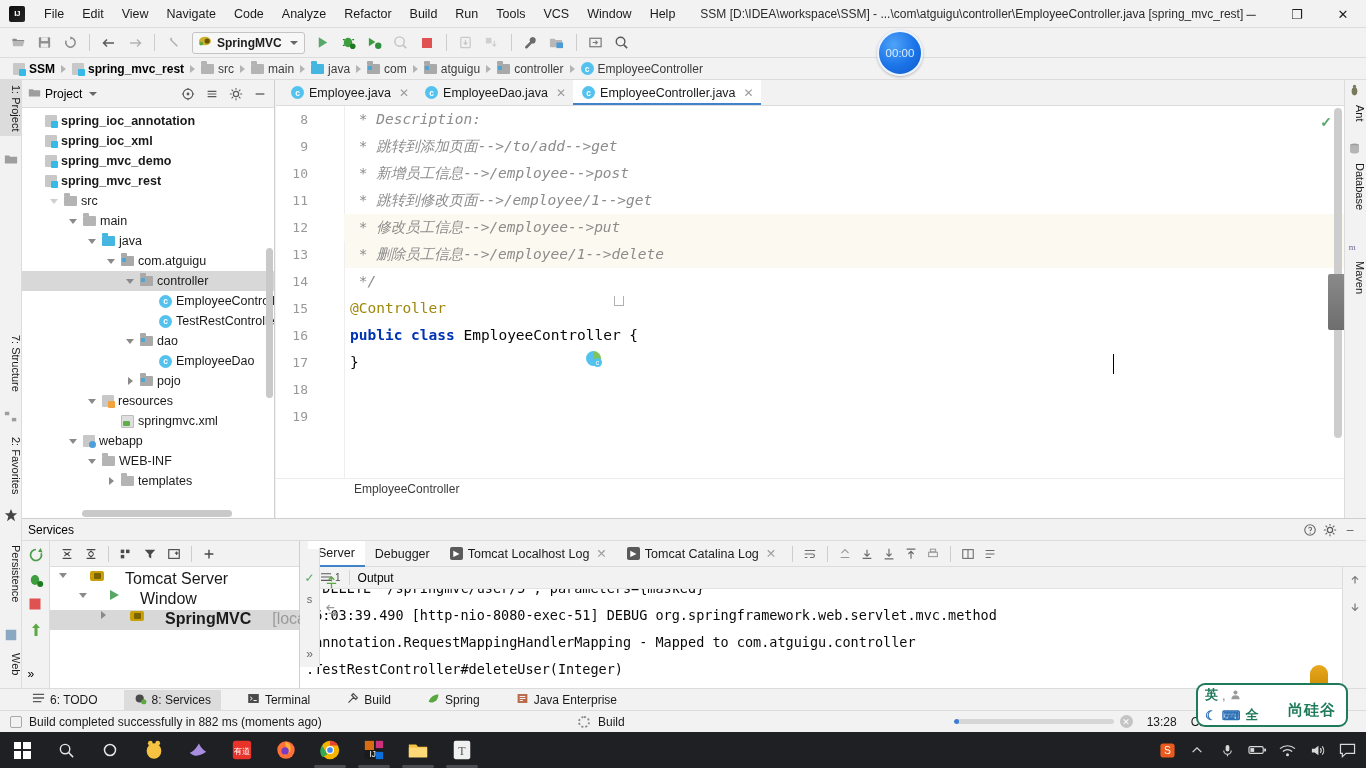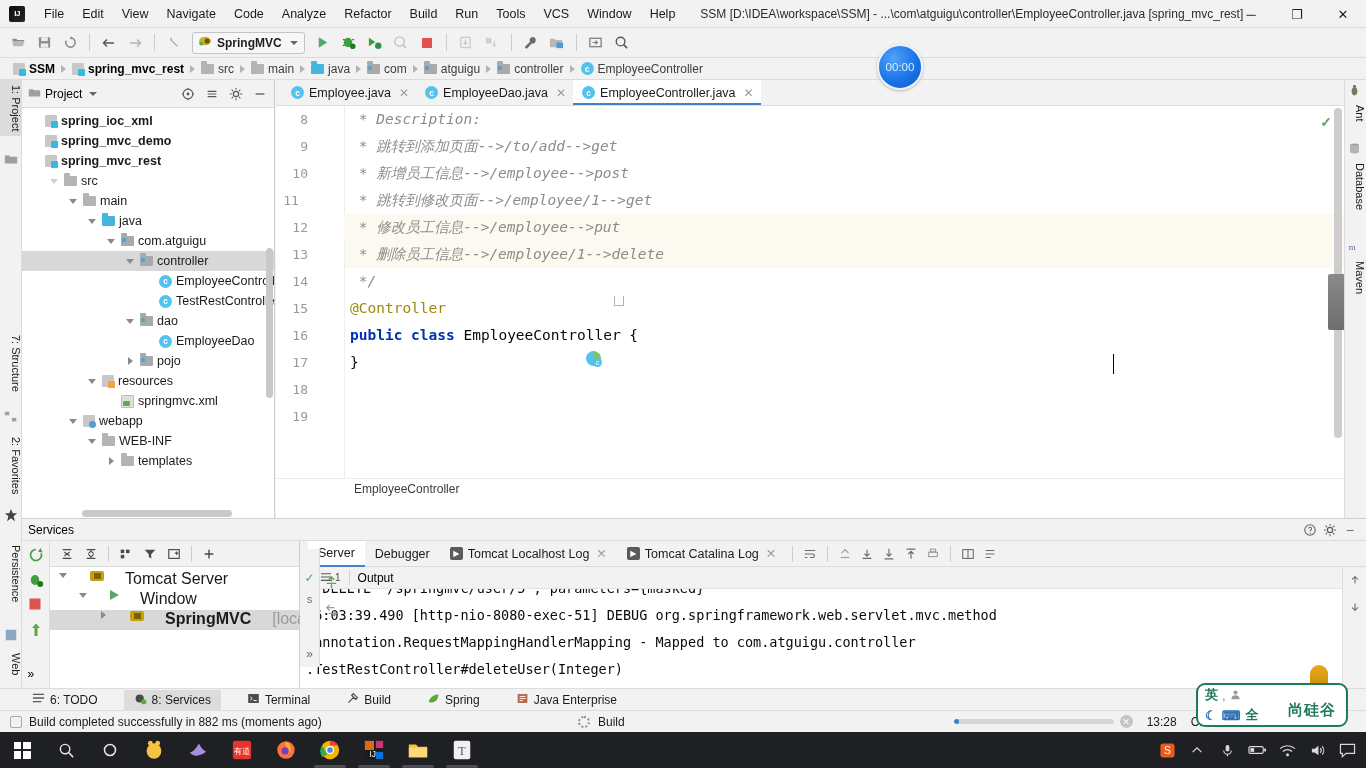--- a/index.html
+++ b/index.html
@@ -62,21 +62,21 @@
     padding: 0 6px 0 5px; border: 1px solid #c4c4c4; border-radius: 3px;
     background: #f7f7f7; margin: 0 4px; font-size: 12px;
   }
   .runconfig .lbl { font-weight: bold; color: #1d1d1d; }
   .chev-d {
     width: 0; height: 0; border-left: 4px solid transparent;
     border-right: 4px solid transparent; border-top: 4px solid #666;
     margin-left: 3px;
   }
   .timer-badge {
-    position: absolute; left: 877px; top: 44px; width: 46px; height: 46px;
+    position: absolute; left: 877px; top: 30px; width: 46px; height: 46px;
     border-radius: 50%;
     background: radial-gradient(circle at 35% 30%, #4fa3f7 0%, #1a73e8 55%, #1259c4 100%);
     border: 2px solid #eaf3ff;
     display: flex; align-items: center; justify-content: center;
     color: #d8ecff; font-size: 11.5px; font-family: "Liberation Sans", sans-serif;
     box-shadow: 0 1px 3px rgba(0,0,0,0.25); z-index: 40;
   }
 
   
   .breadcrumb {
@@ -820,20 +820,25 @@
       <span class="phbtn">
         <svg width="14" height="14" viewBox="0 0 16 16">
             <path d="M3 8h10" stroke="#5a5a5a" stroke-width="1.5"></path>
           </svg>
       </span>
     </div>
     <div class="tree" id="project-tree">
         <div class="trow bold" style="padding-left: 8px;">
           <span class="arrow"></span>
           <span class="ic ic-mod"></span>
+          <span class="tlabel">spring_ioc_annotation</span>
+        </div>
+        <div class="trow bold" style="padding-left: 8px;">
+          <span class="arrow"></span>
+          <span class="ic ic-mod"></span>
           <span class="tlabel">spring_ioc_xml</span>
         </div>
         <div class="trow bold" style="padding-left: 8px;">
           <span class="arrow"></span>
           <span class="ic ic-mod"></span>
           <span class="tlabel">spring_mvc_demo</span>
         </div>
         <div class="trow bold" style="padding-left: 8px;">
           <span class="arrow"></span>
           <span class="ic ic-mod"></span>
@@ -937,21 +942,21 @@
         <span class="xclose">✕</span>
       </div>
     </div>
 
     <div class="editorbody">
       <div class="hl-strip" style="top:135px;"></div>
       <div class="gutter" id="editor-gutter">
           <div class="gutter-line" style="top: 0px;">8</div>
           <div class="gutter-line" style="top: 27px;">9</div>
           <div class="gutter-line" style="top: 54px;">10</div>
-          <div class="gutter-line" style="top: 81px; text-align: center;">11</div>
+          <div class="gutter-line" style="top: 81px;">11</div>
           <div class="gutter-line" style="top: 108px;">12</div>
           <div class="gutter-line" style="top: 135px;">13</div>
           <div class="gutter-line" style="top: 162px;">14</div>
           <div class="gutter-line" style="top: 189px;">15</div>
           <div class="gutter-line" style="top: 216px;">16</div>
           <div class="gutter-line" style="top: 243px;">17</div>
           <div class="gutter-line" style="top: 270px;">18</div>
           <div class="gutter-line" style="top: 297px;">19</div>
         </div>
       <div class="gutter-sep"></div>

